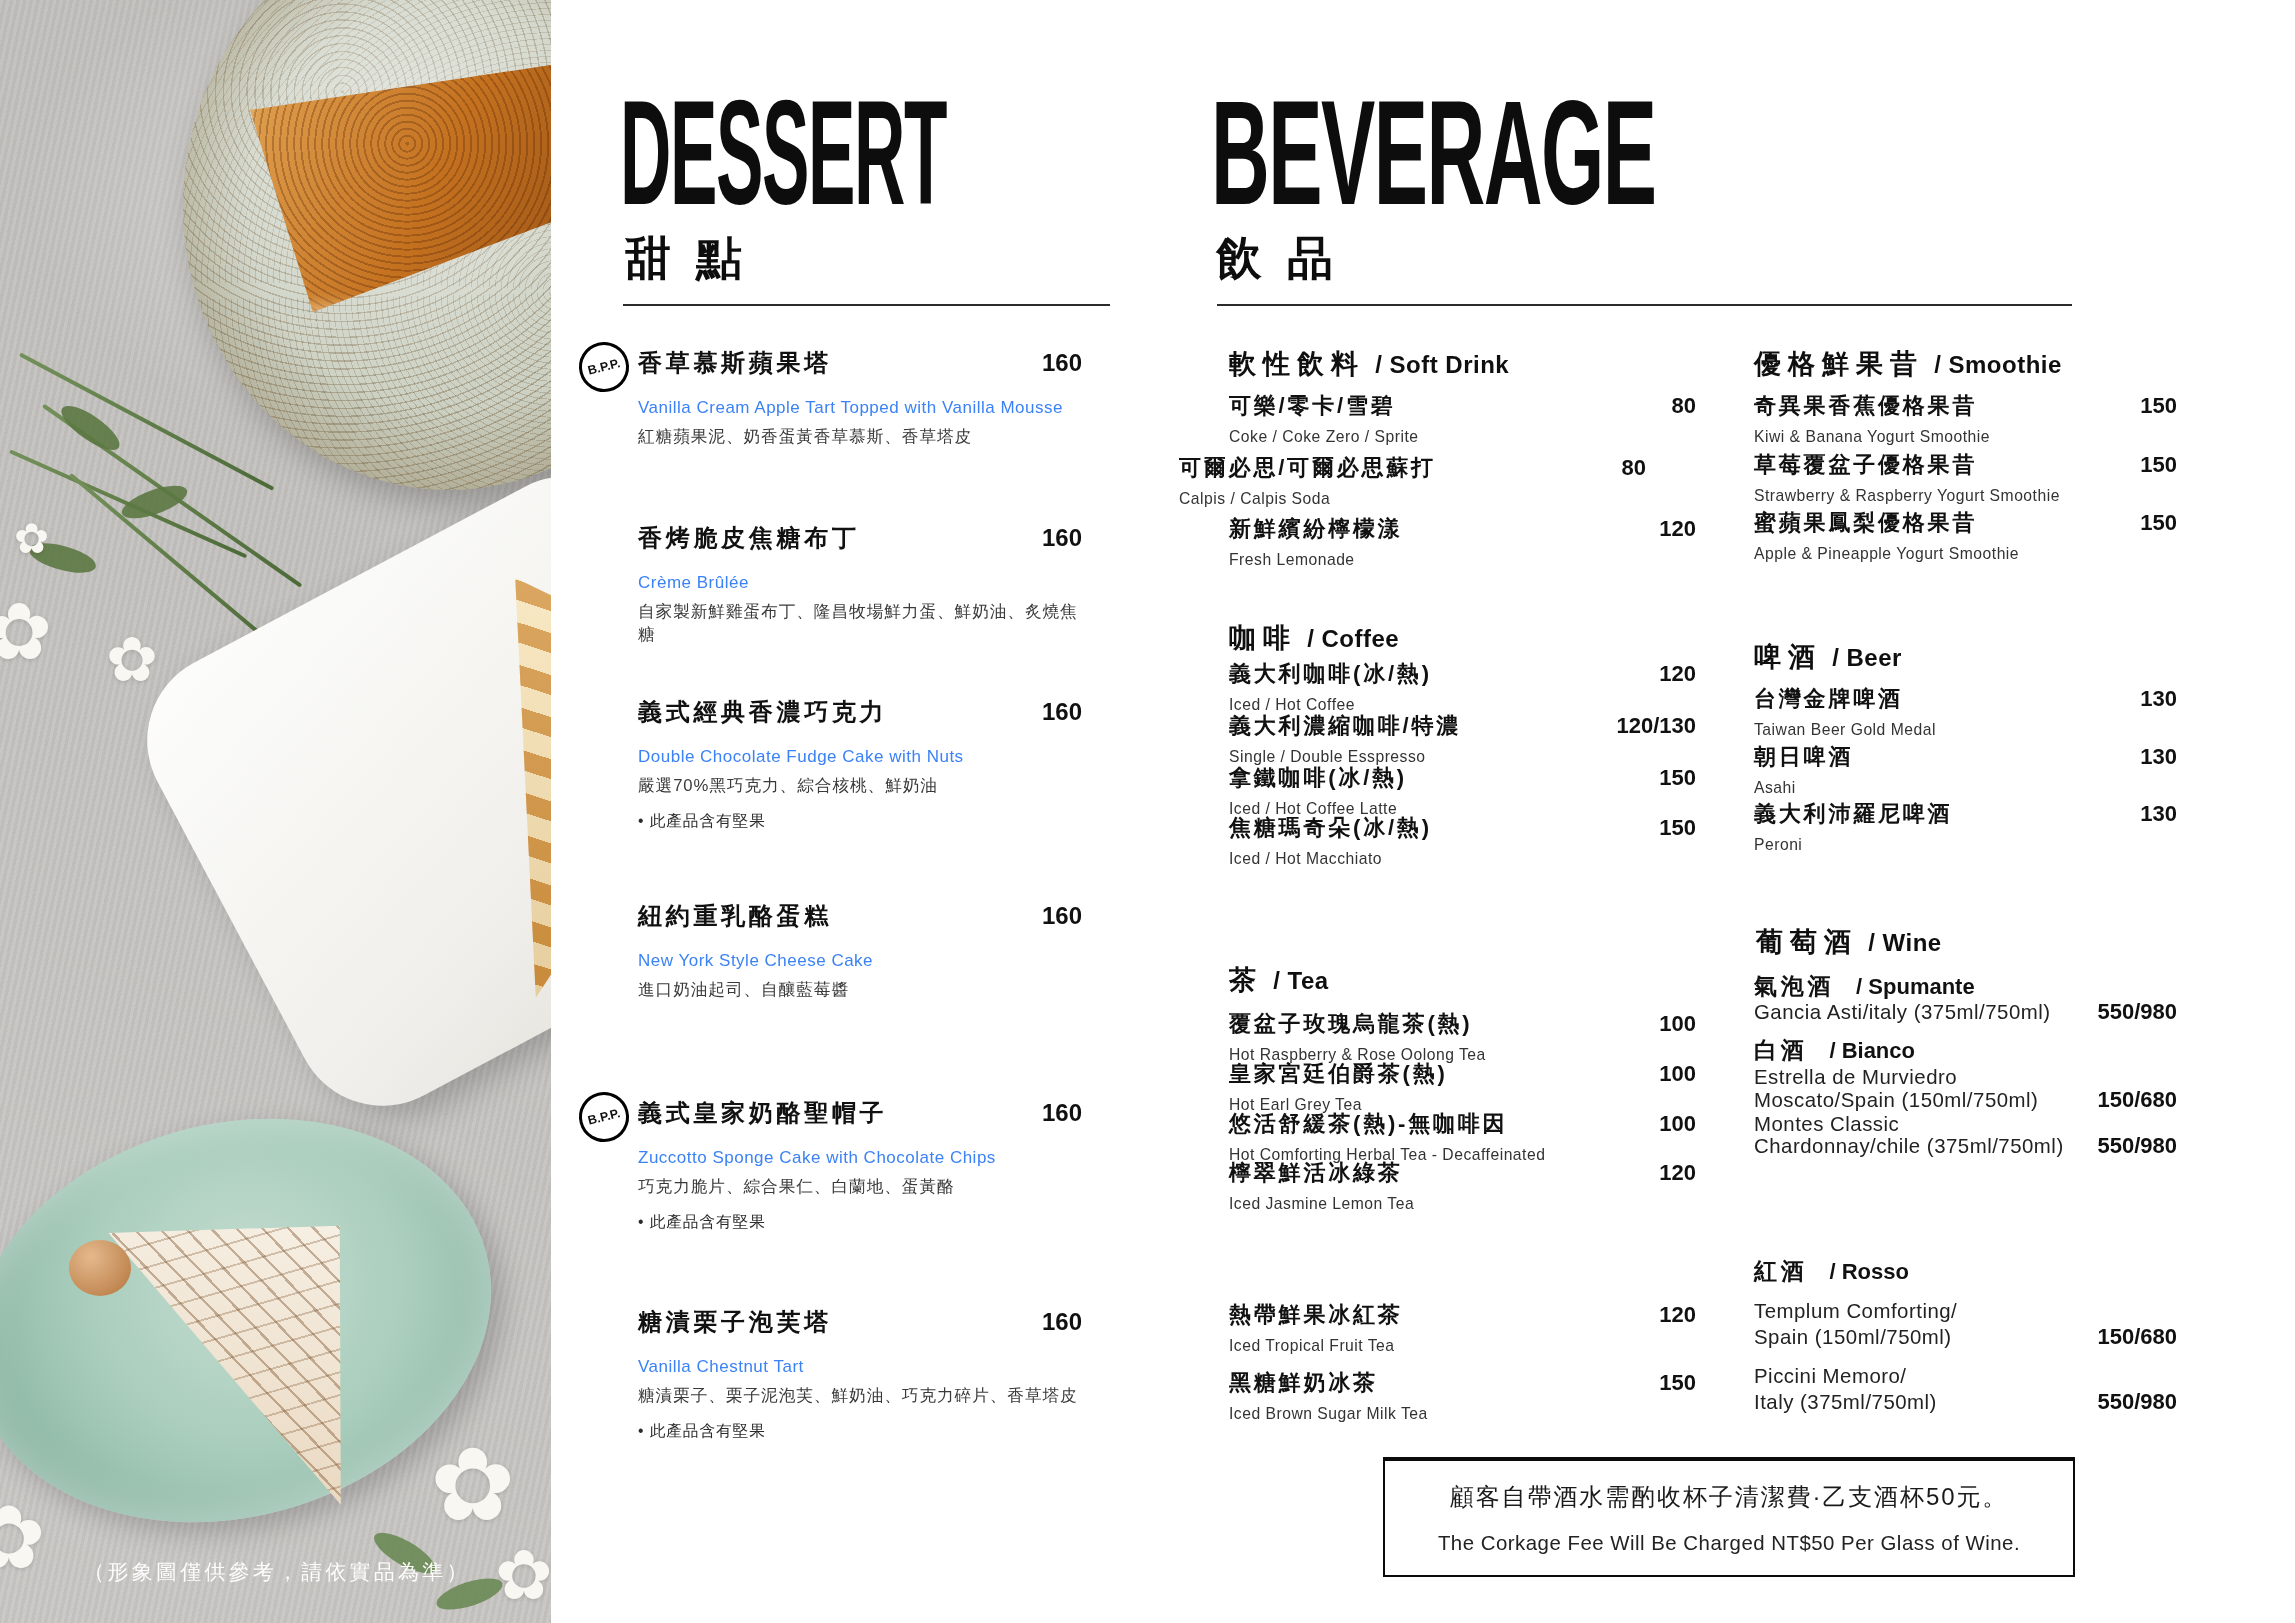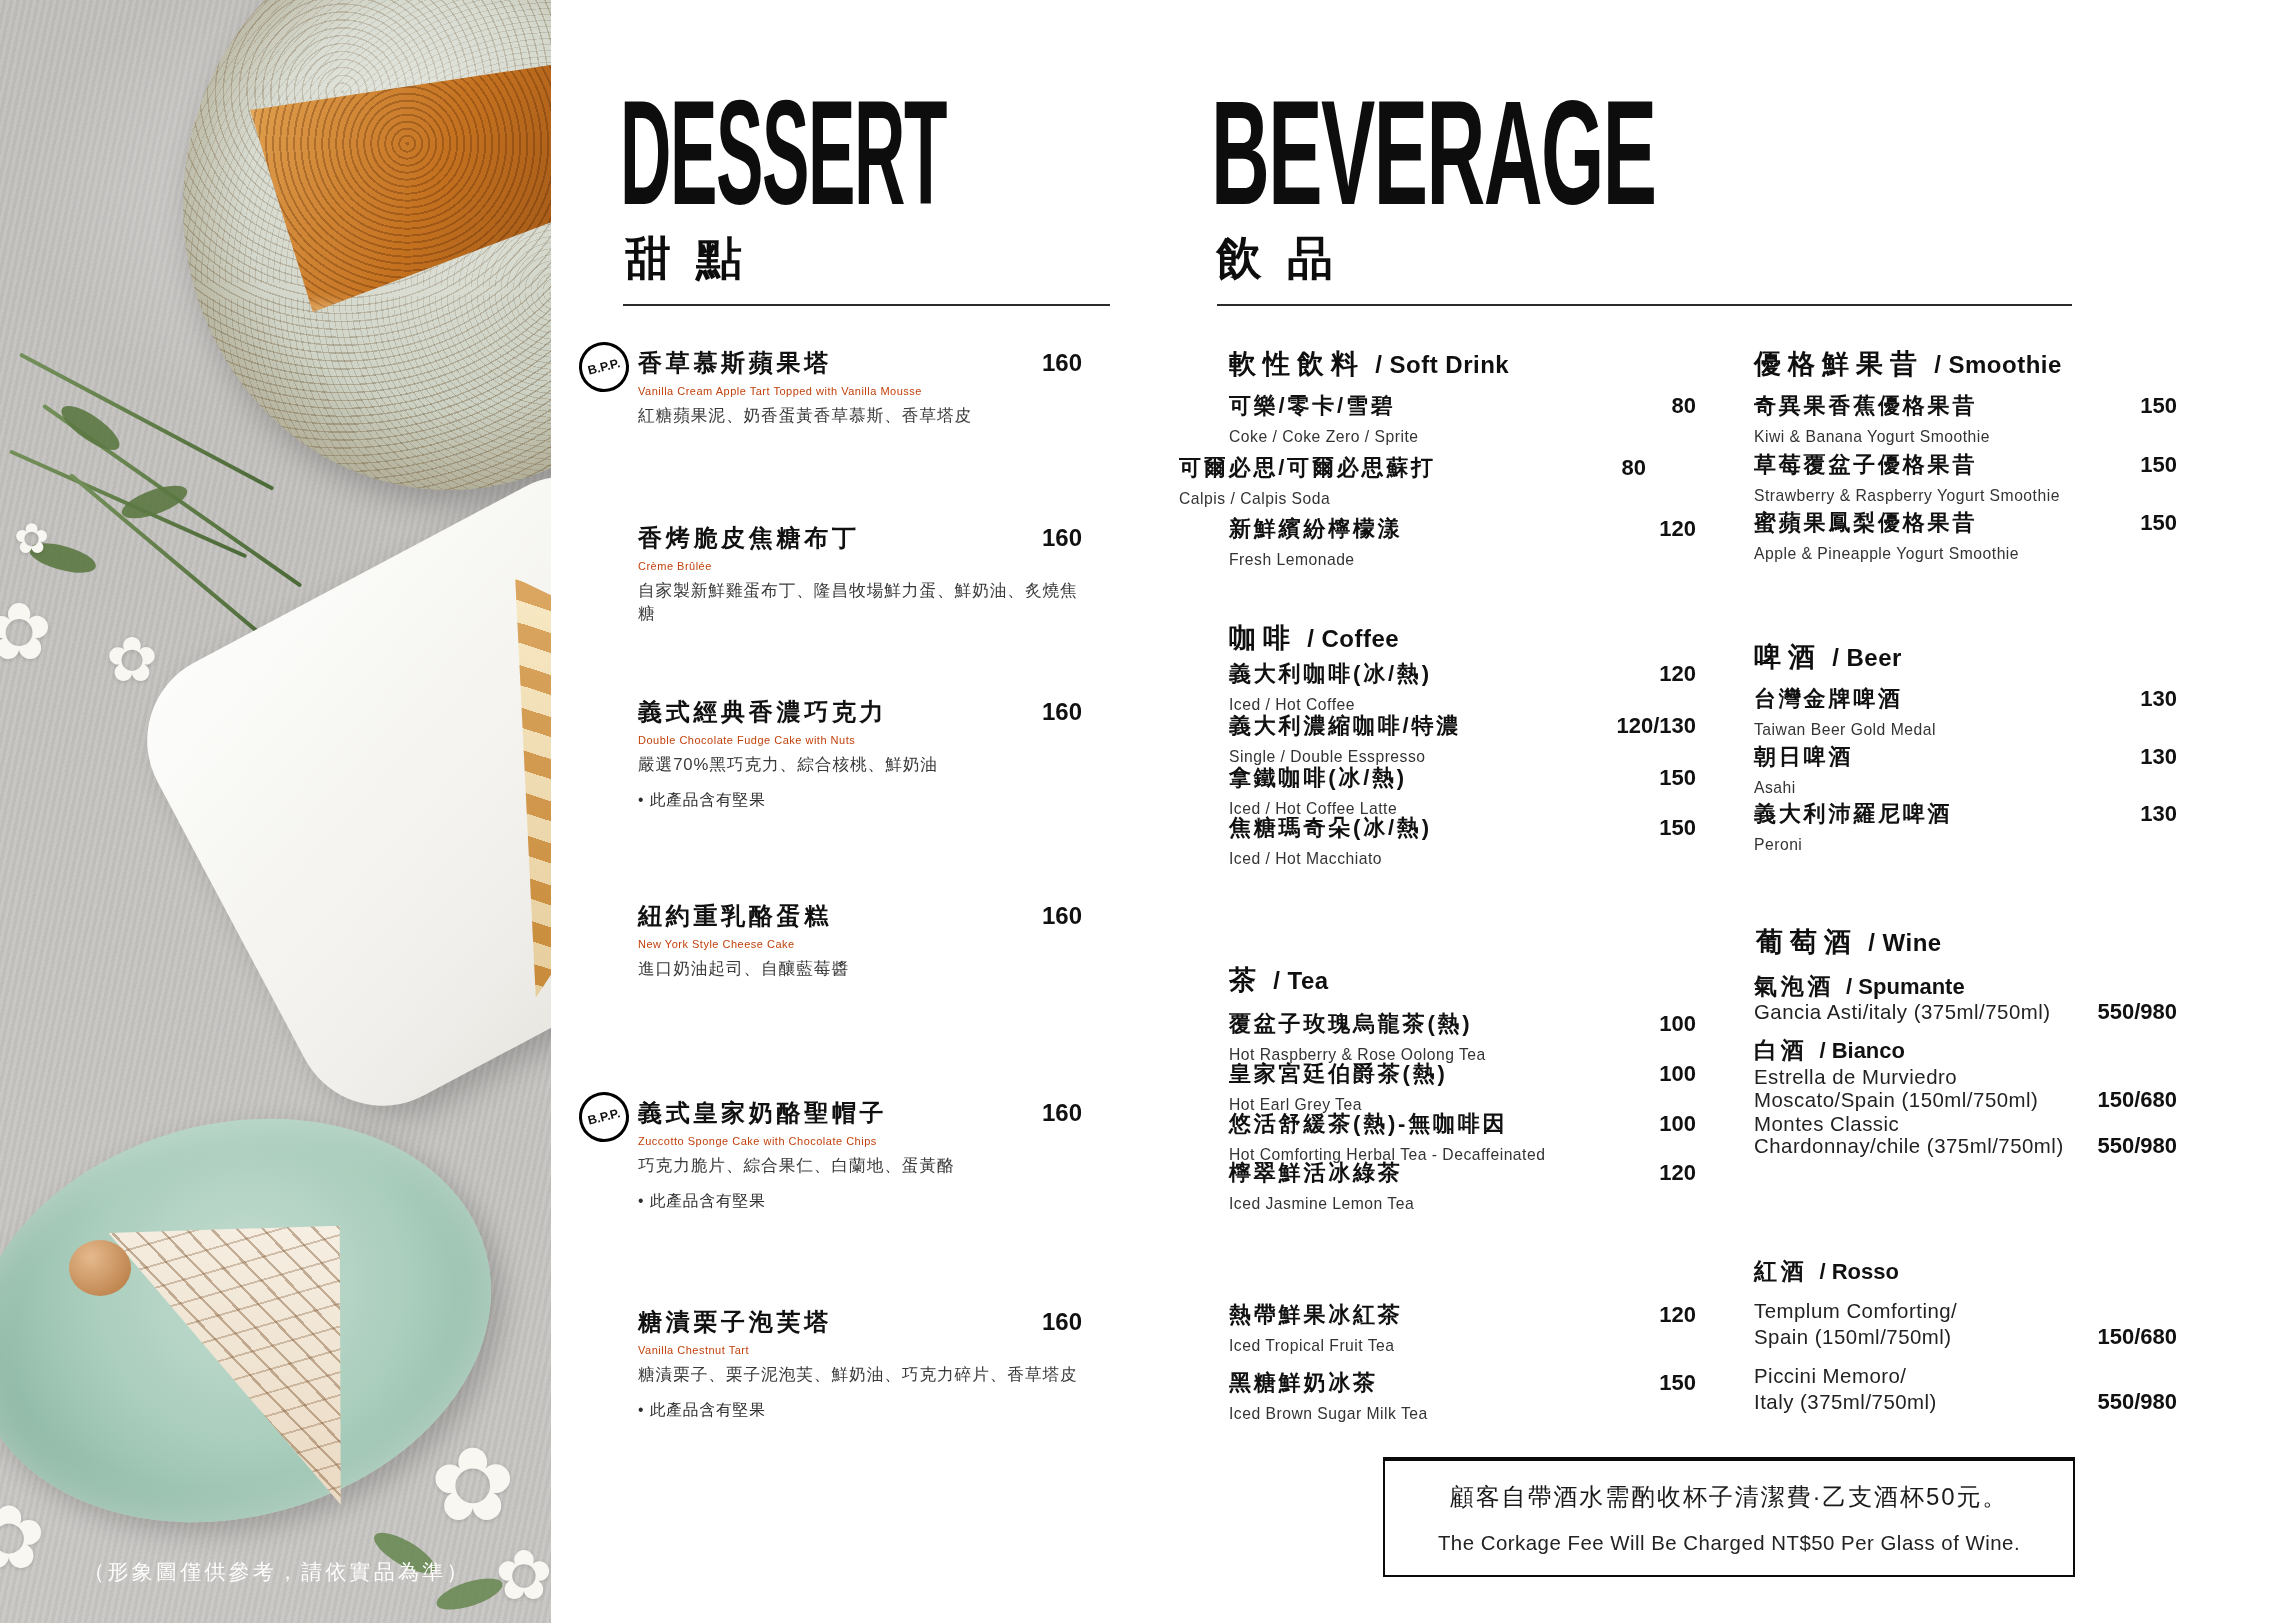--- a/index.html
+++ b/index.html
@@ -63,33 +63,33 @@
   .rule{position:absolute;height:2.3px;background:#2b2b2b;}
 
   .sec-head{position:absolute;display:flex;align-items:baseline;gap:10.2px;white-space:nowrap;}
   .sec-zh{font-family:"DejaVu Serif",serif;font-weight:700;font-size:27px;letter-spacing:7px;color:#0f0f0f;}
   .sec-en{font-weight:600;font-size:24px;letter-spacing:0.5px;color:#0f0f0f;}
 
   .d-item{position:absolute;left:638px;width:444px;}
   .row{display:flex;justify-content:space-between;align-items:baseline;}
   .d-name{font-size:24px;font-weight:700;letter-spacing:3.7px;white-space:nowrap;}
   .price{font-size:24px;font-weight:700;letter-spacing:0;white-space:nowrap;}
-  .d-en{margin-top:6px;font-size:11px;color:#c2410c;letter-spacing:0.5px;}
+  .d-en{margin-top:19px;font-size:17px;color:#3b82f6;letter-spacing:0.5px;}
   .d-zh{margin-top:6.5px;font-size:16.7px;color:#3a3a3a;letter-spacing:0.9px;}
   .d-note{margin-top:14px;font-size:15.7px;color:#2c2c2c;letter-spacing:0.9px;}
   .badge{position:absolute;left:-59px;top:-4.6px;width:44px;height:44px;border:3.2px solid #000;
      border-radius:50%;display:flex;align-items:center;justify-content:center;
      transform:rotate(-14deg);font-weight:700;font-size:12.5px;letter-spacing:0;}
 
   .bev-item{position:absolute;}
   .bev-name{font-size:22px;font-weight:700;letter-spacing:2.8px;white-space:nowrap;}
   .bev-price{font-size:22px;font-weight:700;white-space:nowrap;}
   .bev-desc{margin-top:7.4px;font-size:15.7px;color:#333;letter-spacing:0.5px;}
 
-  .wine-sub{position:absolute;display:flex;align-items:baseline;gap:12px;white-space:nowrap;}
+  .wine-sub{position:absolute;display:flex;align-items:baseline;gap:22px;white-space:nowrap;}
   .wine-sub .zh{font-family:"DejaVu Serif",serif;font-weight:700;font-size:23px;letter-spacing:3.7px;}
   .wine-sub .en{font-weight:700;font-size:22px;}
   .wine-line{position:absolute;font-size:20.4px;color:#222;letter-spacing:0.5px;}
   .wine-row{position:absolute;display:flex;justify-content:space-between;align-items:baseline;}
   .wine-row .nm{font-size:20.4px;color:#222;letter-spacing:0.5px;}
 
   .notice{position:absolute;left:1383px;top:1457px;width:692px;height:120px;
      border:2.3px solid #0a0a0a;border-top-width:4.6px;box-sizing:border-box;
      display:flex;flex-direction:column;justify-content:space-evenly;align-items:center;
      text-align:center;background:#fff;}

